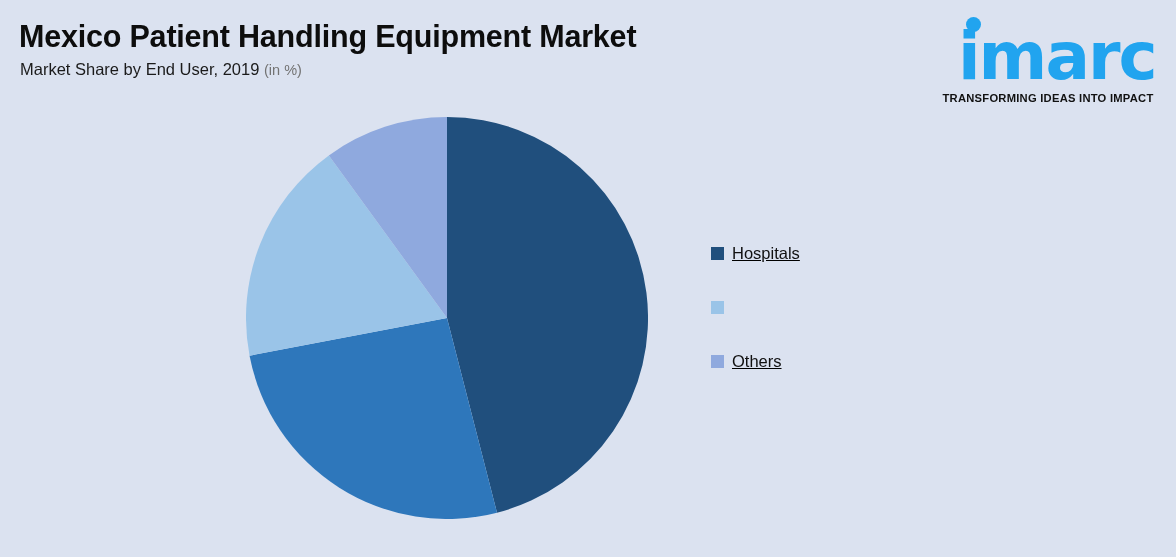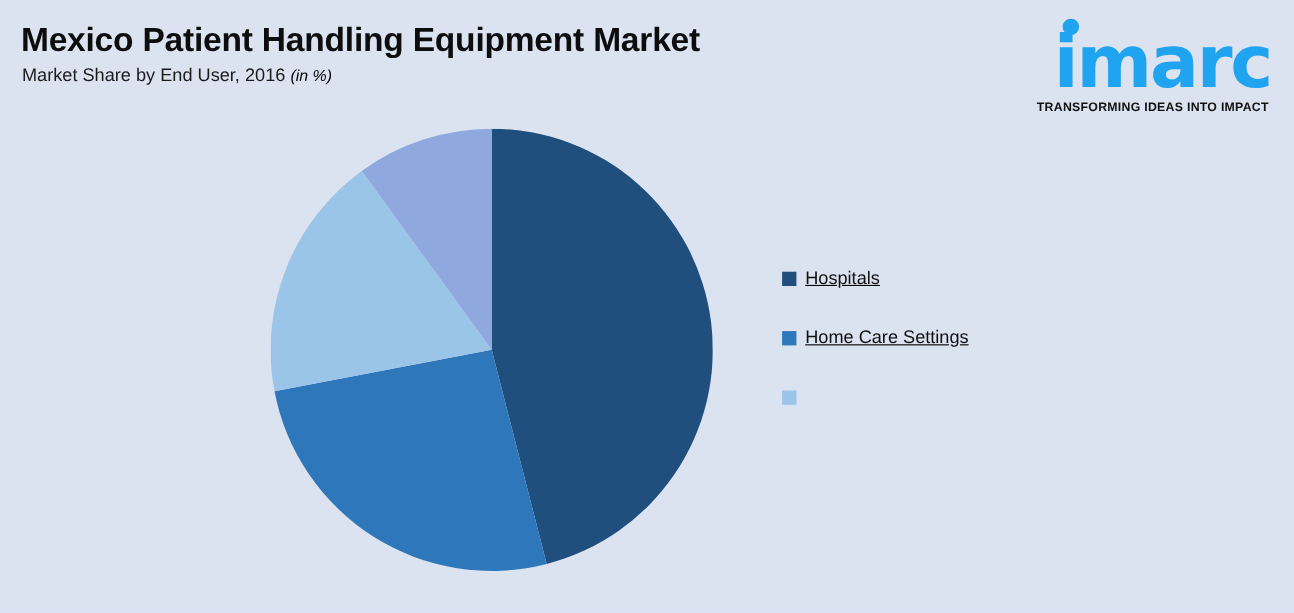--- a/index.html
+++ b/index.html
@@ -42,22 +42,21 @@
     position: absolute;
     left: 20px;
     top: 60px;
     font-size: 16.5px;
     font-weight: normal;
     color: #1b1b1b;
     white-space: nowrap;
   }
   #subtitle-suffix {
     font-size: 14.5px;
-    color: #000000;
-    font-style: italic;
+    color: #737373;
   }
   
   #brand-logo {
     position: absolute;
     right: 8px;
     top: 8px;
     width: 246px;
     height: 98px;
   }
   #logo-dot {
@@ -143,21 +142,21 @@
   }
 </style>
 </head>
 <body>
 
 <div id="root">
 
   <div id="header">
     <div id="page-title">Mexico Patient Handling Equipment Market</div>
     <div id="page-subtitle">
-      <span>Market Share by End User, 2016</span>
+      <span>Market Share by End User, 2019</span>
       <span id="subtitle-suffix">(in %)</span>
     </div>
 
     <div id="brand-logo">
       <div id="logo-dot"></div>
       <div id="logo-wordmark">imarc</div>
       <div id="logo-tagline">TRANSFORMING IDEAS INTO IMPACT</div>
     </div>
   </div>
 
@@ -171,22 +170,22 @@
         </g>
     </svg>
   </div>
 
   <div id="legend">
       <div class="legend-item">
         <span class="legend-swatch" style="background: rgb(32, 79, 125);"></span>
         <span class="legend-label">Hospitals</span>
       </div>
       <div class="legend-item">
-        <span class="legend-swatch" style="background: rgb(46, 119, 187);"></span>
-        <span class="legend-label">Home Care Settings</span>
+        <span class="legend-swatch" style="background: rgb(154, 196, 232);"></span>
       </div>
       <div class="legend-item">
-        <span class="legend-swatch" style="background: rgb(154, 196, 232);"></span>
+        <span class="legend-swatch" style="background: rgb(143, 169, 222);"></span>
+        <span class="legend-label">Others</span>
       </div>
     </div>
 
 
 </div>
 
 </body></html>

